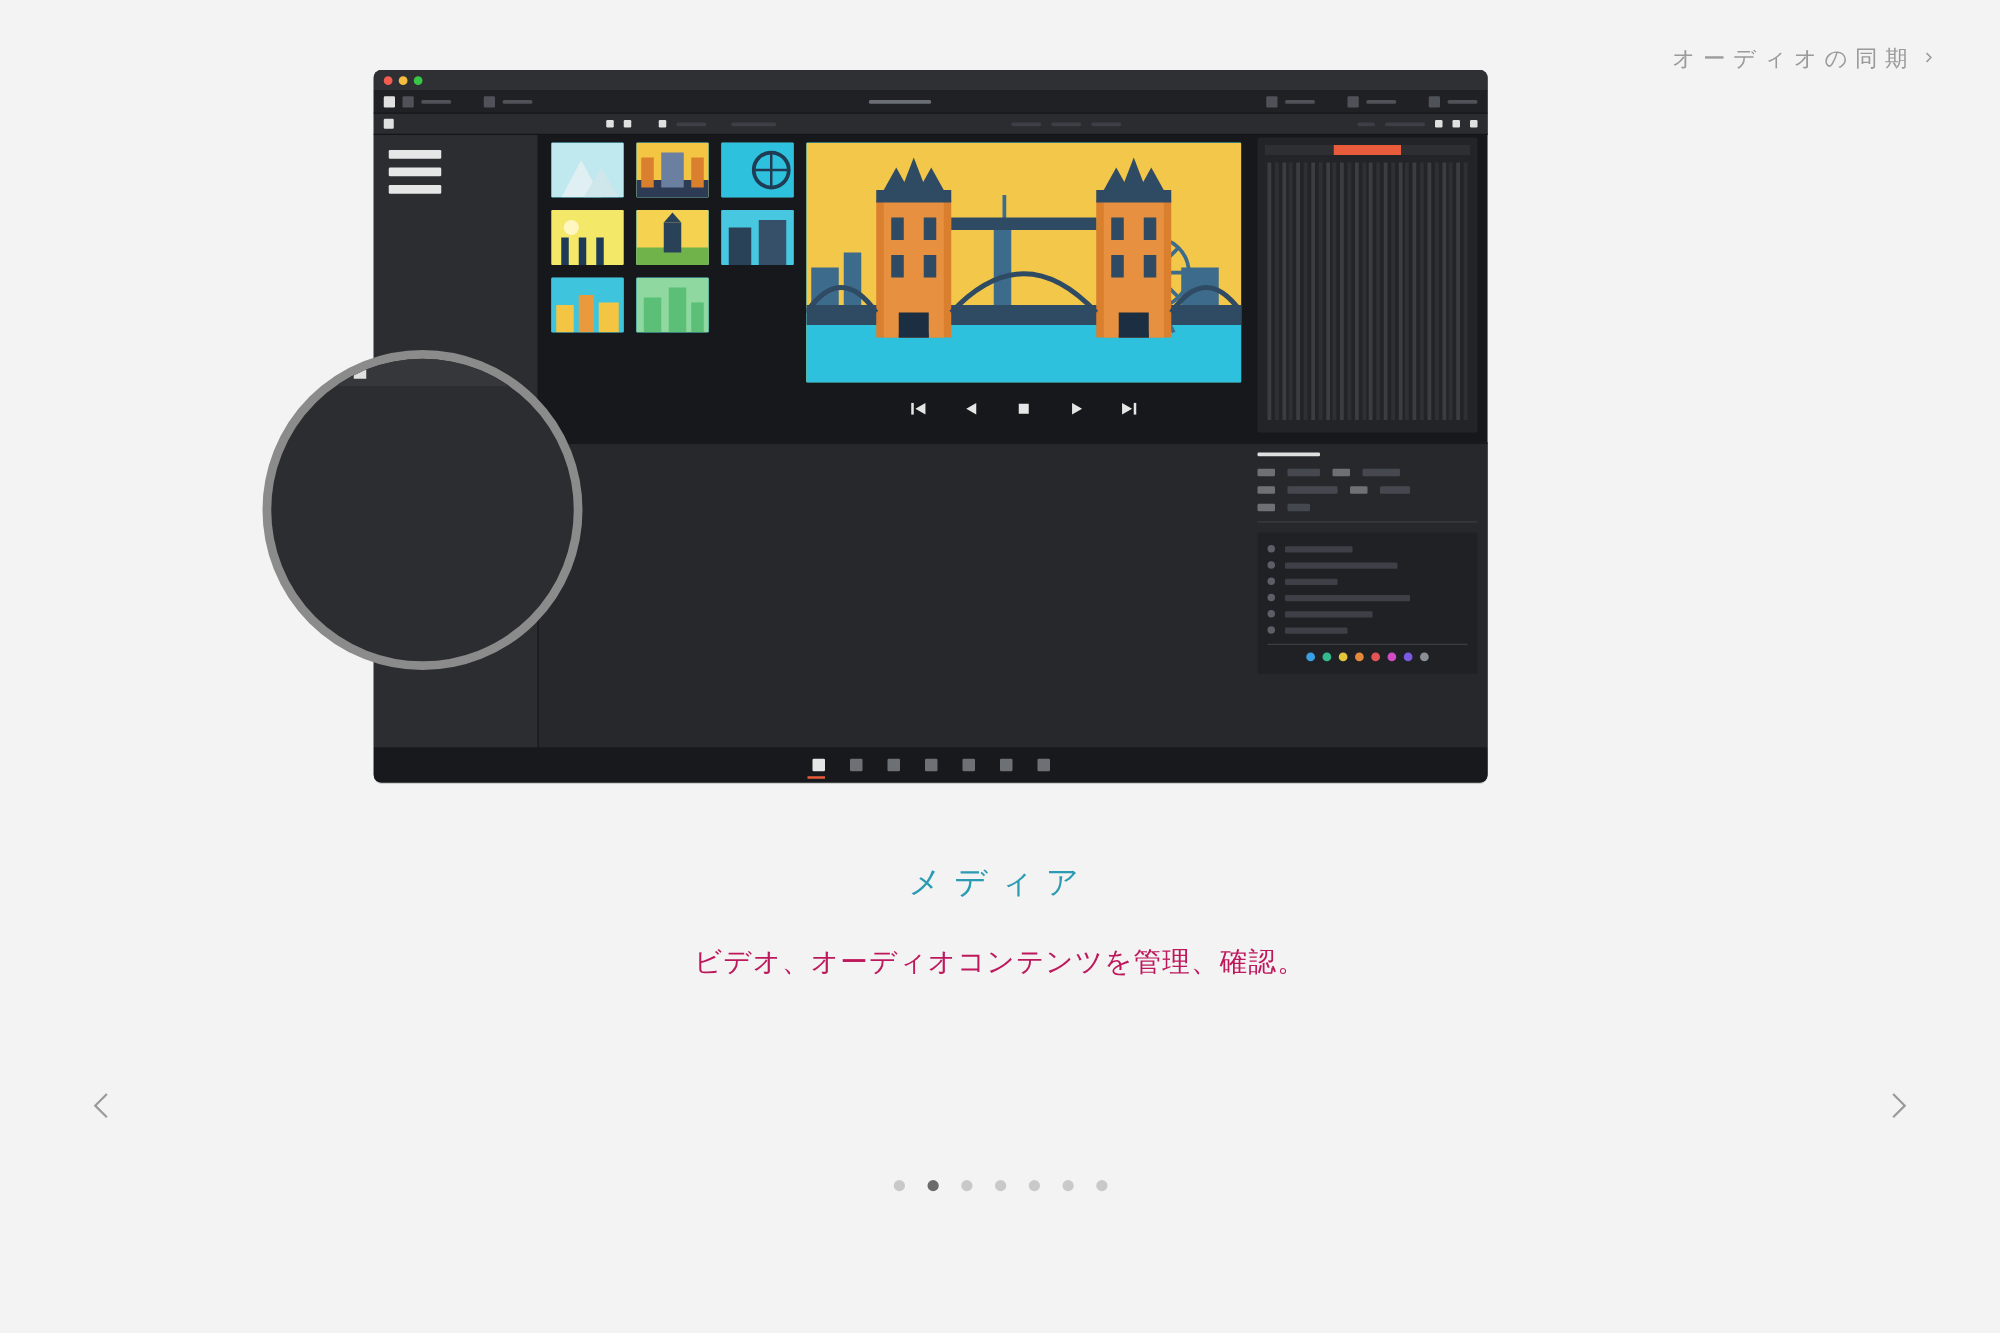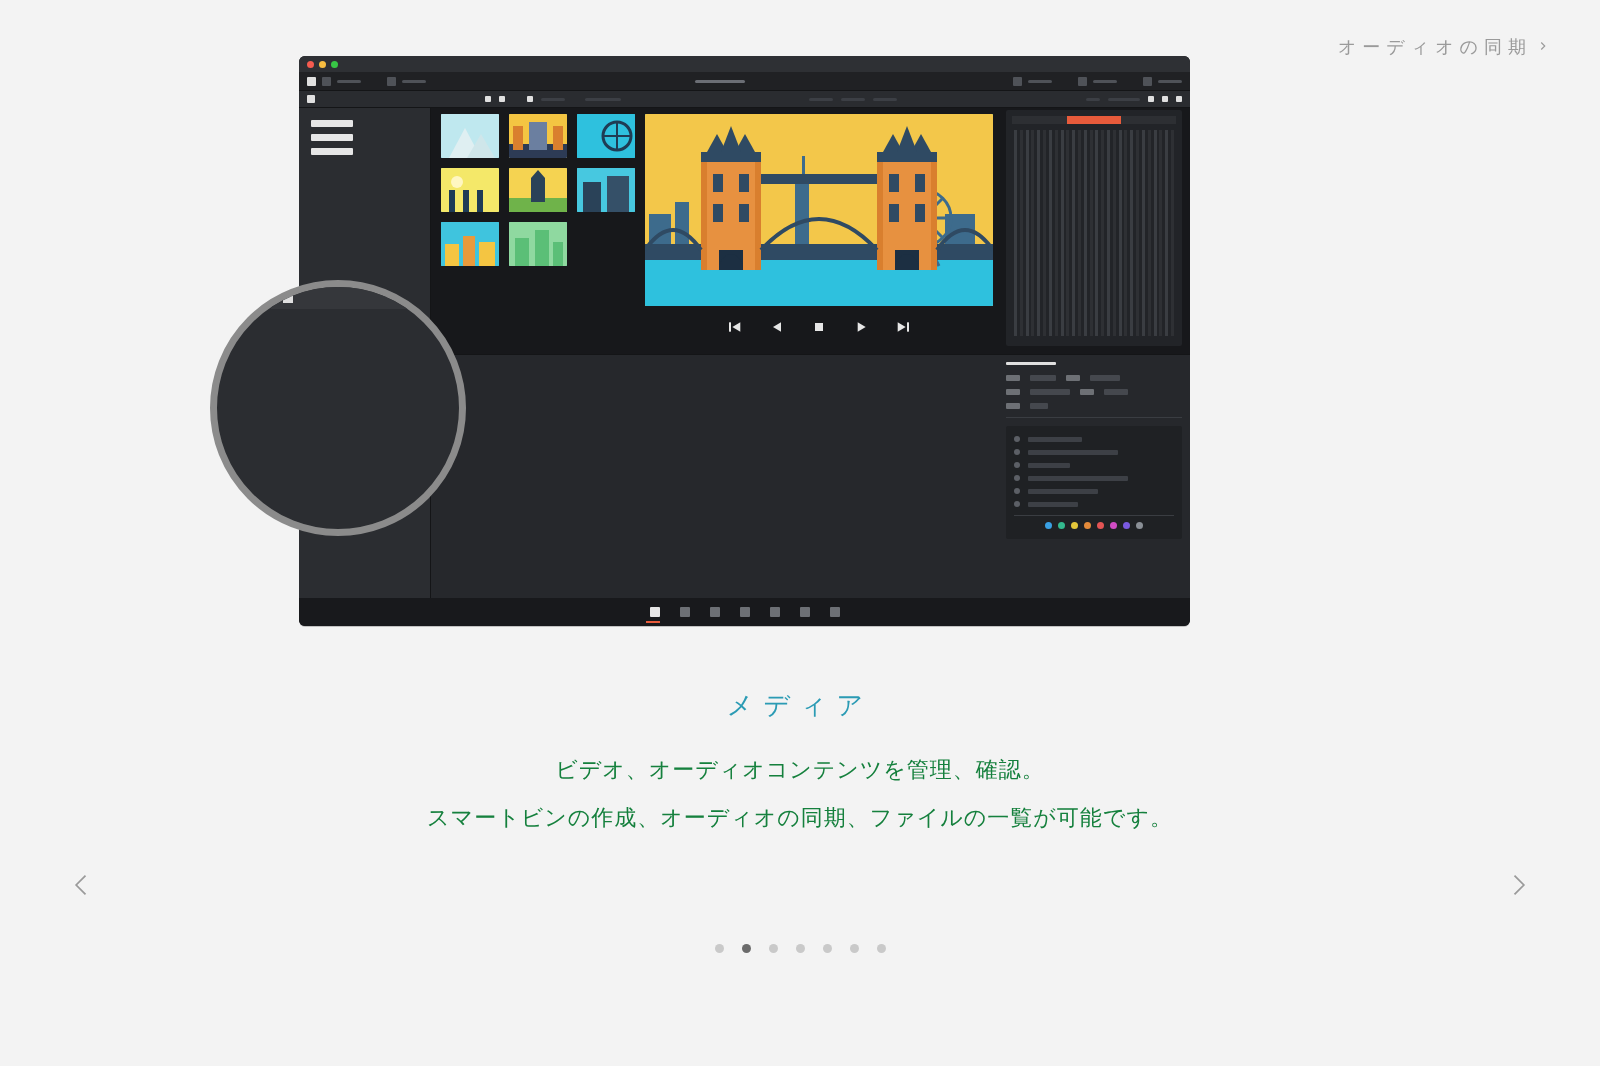--- a/index.html
+++ b/index.html
@@ -160,21 +160,21 @@
   .mag-bar .sq{width:10px;height:10px;background:#e0e0e0;}
 
   
   .tour-title {
     position:absolute; left:0; right:0; top:688px;
     text-align:center; color:#2b9bb4;
     font-size:26px; letter-spacing:10px; font-weight:400;
   }
   .tour-desc {
     position:absolute; left:0; right:0; top:746px;
-    text-align:center; color:#15803d;
+    text-align:center; color:#be185d;
     font-size:22px; line-height:2.2; letter-spacing:1px;
   }
 
   
   .nav-arrow {
     position:absolute; top:890px; color:#9a9a9a; font-size:44px;
     cursor:pointer; padding:20px;
     transform:translateY(-50%);
   }
   .nav-arrow.left{ left:48px; }
@@ -543,21 +543,20 @@
   <div class="mag-inner">
     <div class="mag-bar">
       <div class="sq"></div>
     </div>
   </div>
 </div>
 
 <div class="tour-title">メディア</div>
 <div class="tour-desc">
   <div>ビデオ、オーディオコンテンツを管理、確認。</div>
-  <div>スマートビンの作成、オーディオの同期、ファイルの一覧が可能です。</div>
 </div>
 
 <div class="nav-arrow left">
   <svg width="28" height="48" viewBox="0 0 24 24" fill="none" stroke="#9a9a9a" stroke-width="1.5">
       <polyline points="15 4 7 12 15 20"></polyline>
     </svg>
 </div>
 <div class="nav-arrow right">
   <svg width="28" height="48" viewBox="0 0 24 24" fill="none" stroke="#9a9a9a" stroke-width="1.5">
       <polyline points="9 4 17 12 9 20"></polyline>

